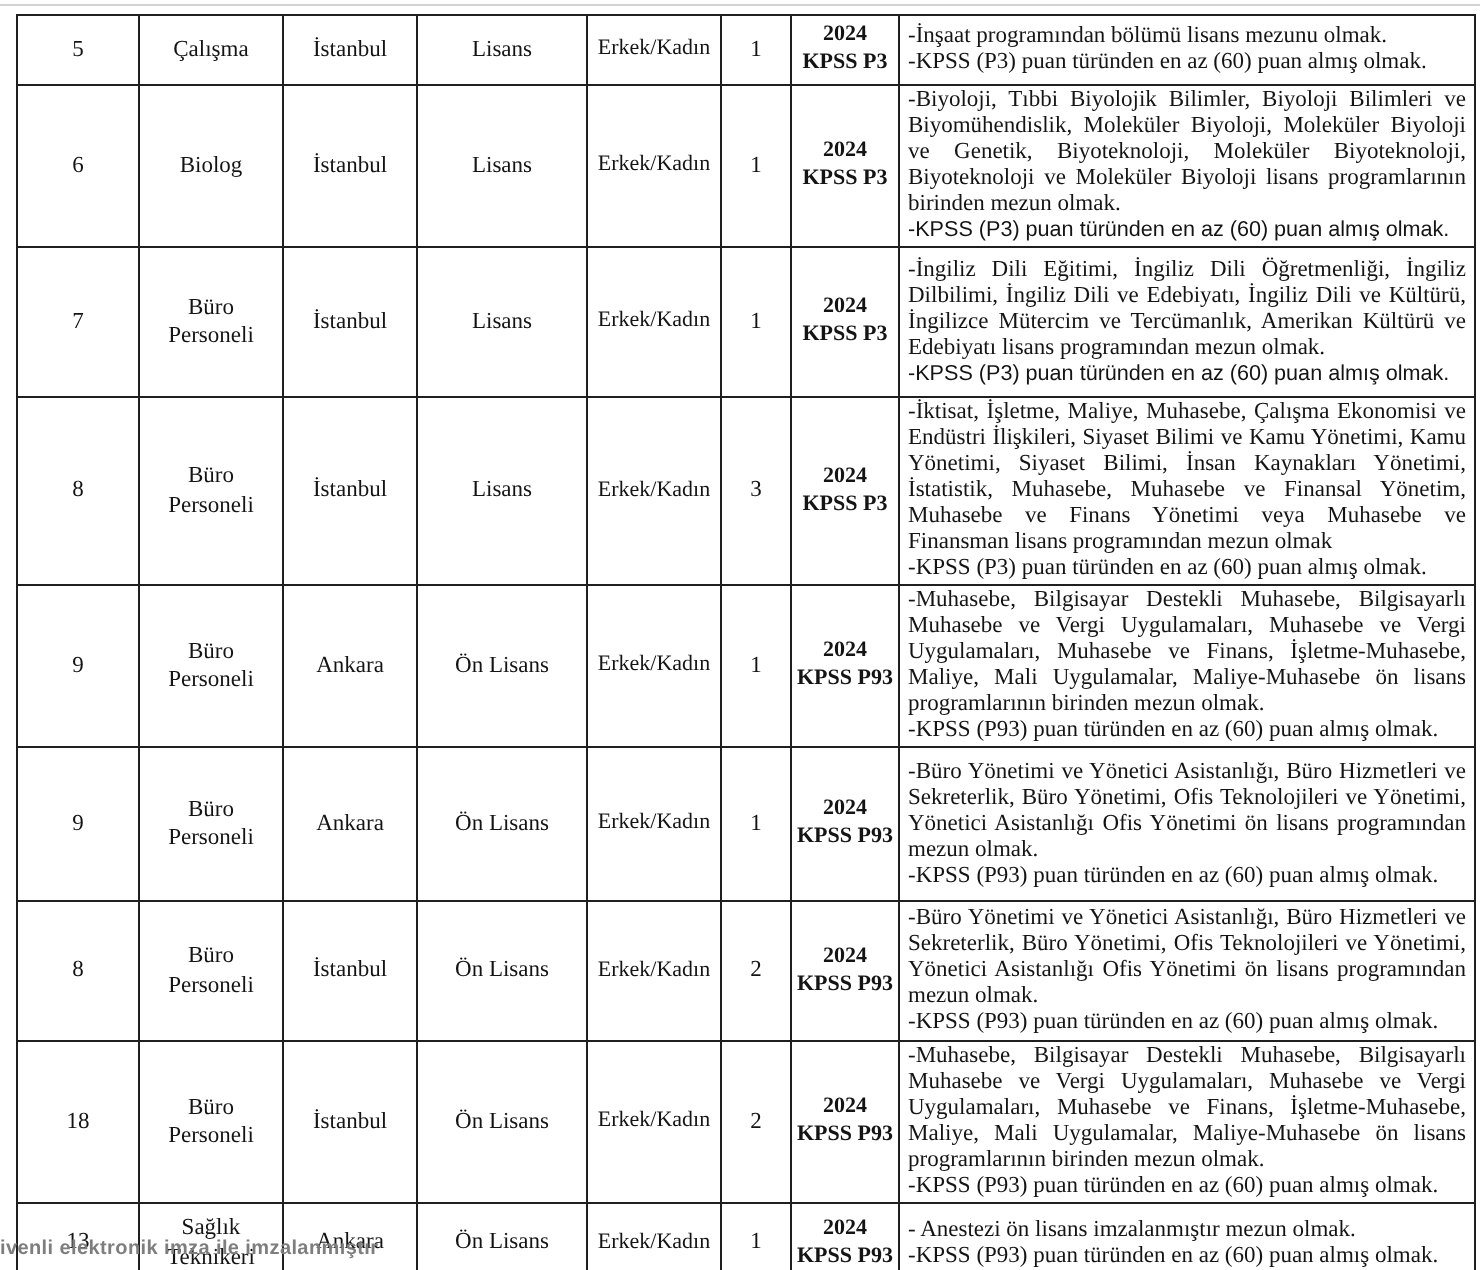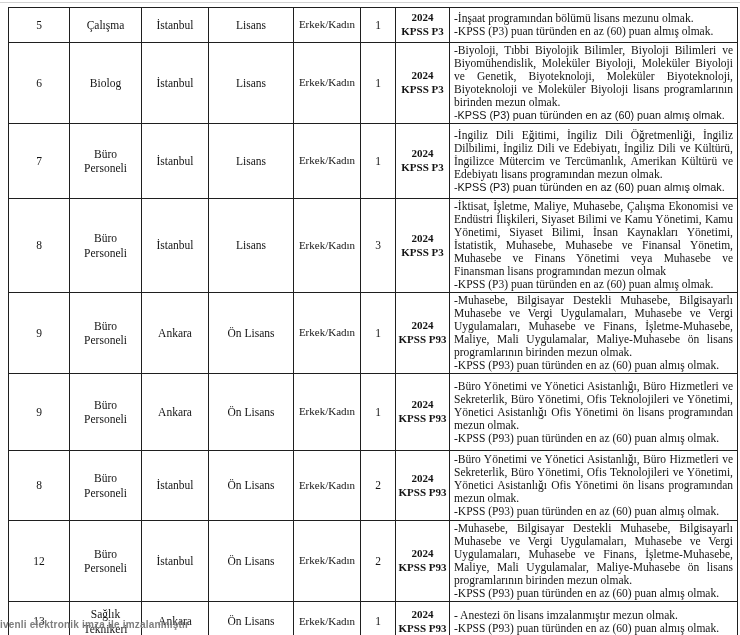--- a/index.html
+++ b/index.html
@@ -170,21 +170,21 @@
     <td class="center exam">
       <span class="exam-line">2024</span>
       <span class="exam-line">KPSS P93</span>
     </td>
     <td class="req">
             <div class="req-line">-Büro Yönetimi ve Yönetici Asistanlığı, Büro Hizmetleri ve Sekreterlik, Büro Yönetimi, Ofis Teknolojileri ve Yönetimi, Yönetici Asistanlığı Ofis Yönetimi ön lisans programından mezun olmak.</div>
             <div class="req-line">-KPSS (P93) puan türünden en az (60) puan almış olmak.</div>
           </td>
   </tr>
         <tr>
-    <td class="center">12</td>
+    <td class="center">18</td>
     <td class="center">Büro Personeli</td>
     <td class="center">İstanbul</td>
     <td class="center">Ön Lisans</td>
     <td class="center gender">Erkek/Kadın</td>
     <td class="center">2</td>
     <td class="center exam">
       <span class="exam-line">2024</span>
       <span class="exam-line">KPSS P93</span>
     </td>
     <td class="req">

